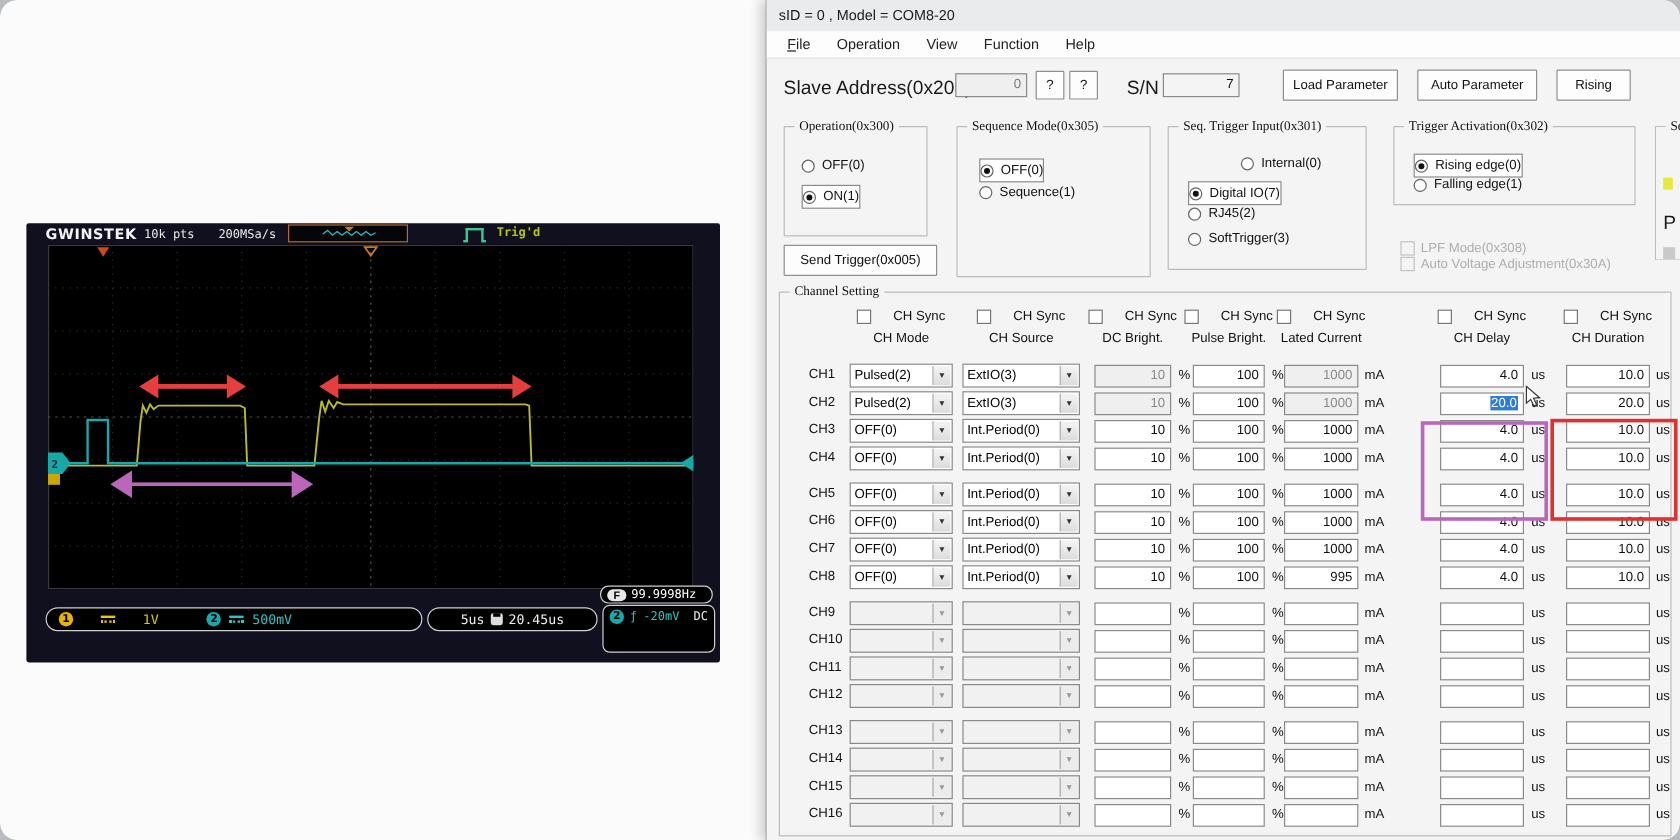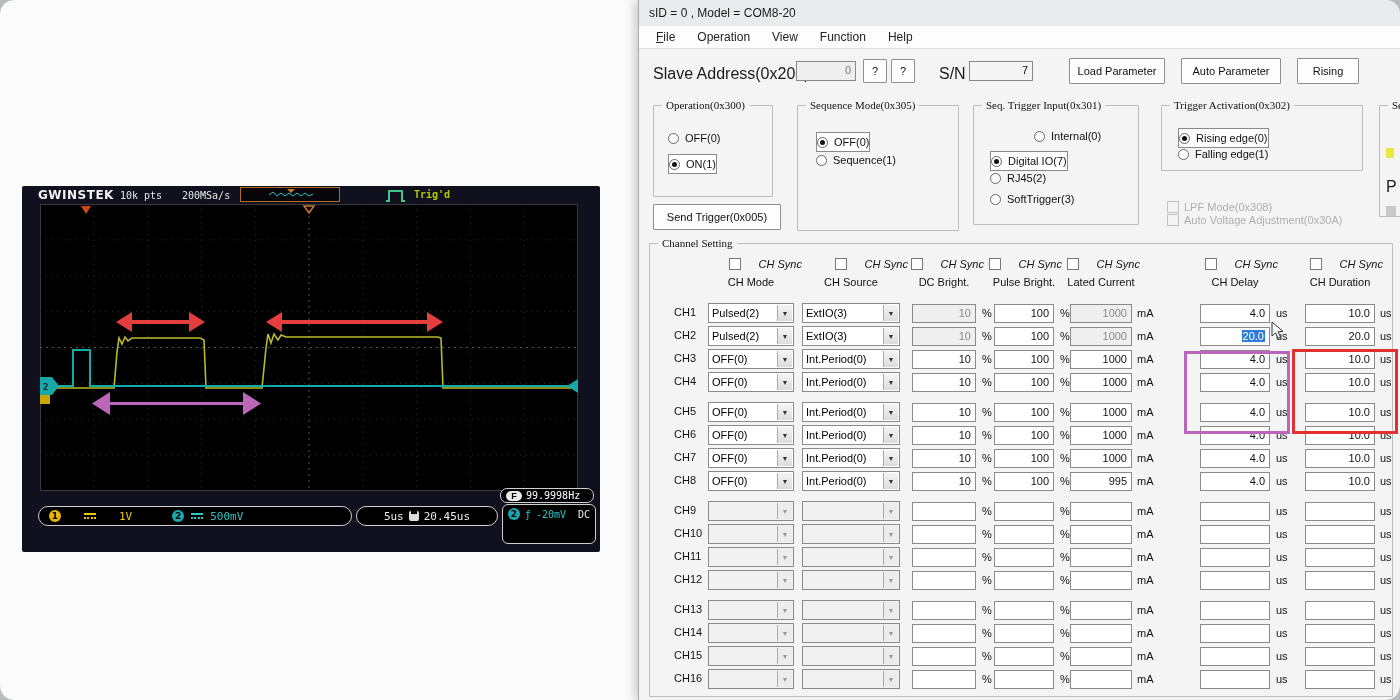--- a/index.html
+++ b/index.html
@@ -55,21 +55,21 @@
   .grp > .gtitle { position:absolute; top:-7px; left:8px; background:#f4f4f4; padding:0 4px; font-size:11px; color:#111;font-family:Liberation Serif, serif; }
   .radio { position:absolute; display:flex; align-items:center; gap:6px; font-size:11px; color:#111; }
   .rdot { width:11px; height:11px; border-radius:50%; border:1px solid #666; background:#fff; position:relative; }
   .radio.sel .rdot::after { content:""; position:absolute; left:2px; top:2px; width:5px; height:5px; border-radius:50%; background:#111; }
   .cbx { position:absolute; display:flex; align-items:center; gap:5px; font-size:11px; }
   .cbox { width:12px; height:12px; border:1px solid #777; background:#fff; }
   .cbx.dis { color:#aeaeae; } .cbx.dis .cbox { border-color:#c2c2c2; background:#f4f4f4; }
 
   
   .hdr-cell { position:absolute; text-align:center; font-size:11px; color:#111; }
-  .hdr-sync { display:flex; align-items:center; justify-content:flex-end; gap:18px; margin-bottom:6px;font-style:italic; }
+  .hdr-sync { display:flex; align-items:center; justify-content:center; gap:18px; margin-bottom:6px; }
   .chrow { position:absolute; left:0; width:752px; height:23px; }
   .chlab { position:absolute; left:24px; top:4px; font-size:11px; color:#111; }
   .sel { position:absolute; top:1px; height:20px; border:1px solid #8a8a8a; background:#fff; font-size:11px; }
   .sel .sval { position:absolute; left:3px; top:3px; right:17px; overflow:hidden; white-space:nowrap; }
   .sel .sarr { position:absolute; right:1px; top:1px; bottom:1px; width:15px; background:linear-gradient(#f4f4f4,#dcdcdc); border-left:1px solid #aaa; font-size:7px; color:#333; text-align:center; line-height:17px; }
   .sel.dis { background:#f1f1f1; } .sel.dis .sarr { color:#999; background:#ececec; }
   .nfield { position:absolute; top:2px; height:19px; background:#fff; border:1px solid #8a8a8a; font-size:11px; text-align:right; padding:2px 4px 0 2px; color:#111; }
   .nfield.dis { background:#efefef; color:#8a8a8a; }
   .nfield .hl { background:#2f7bd8; color:#fff; padding:0 1px; }
   .unit { position:absolute; top:5px; font-size:11px; color:#111; }

